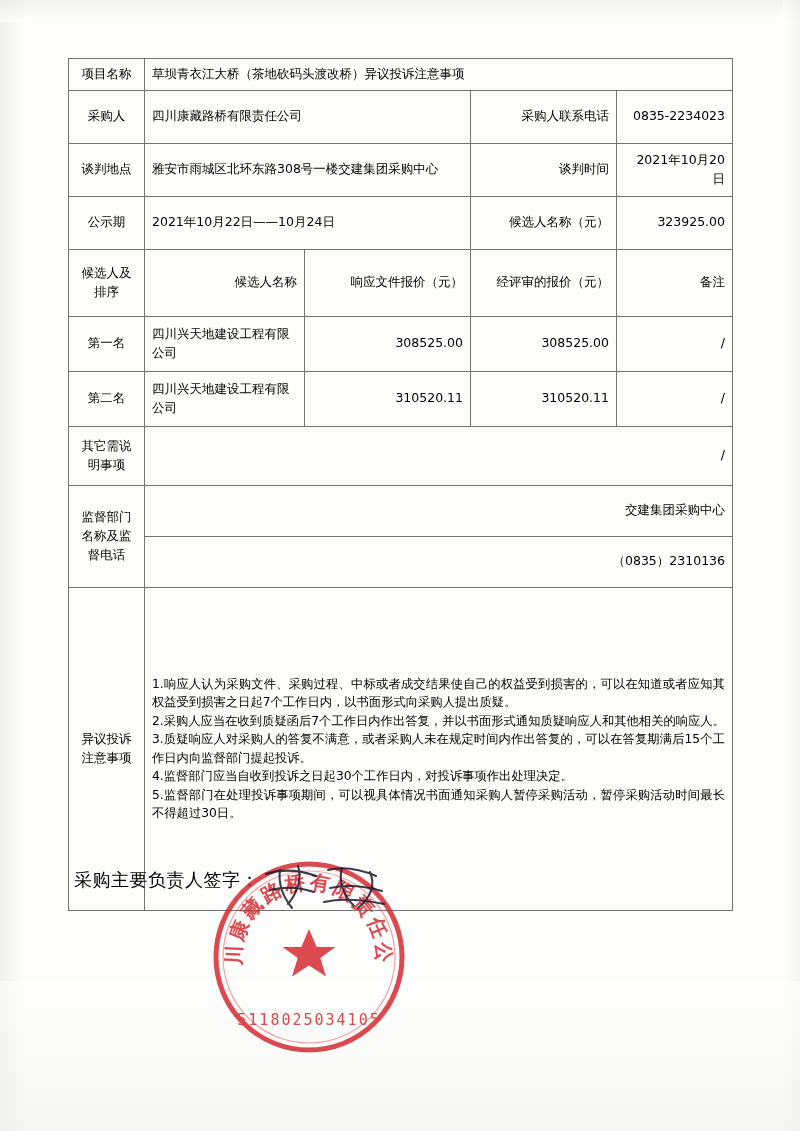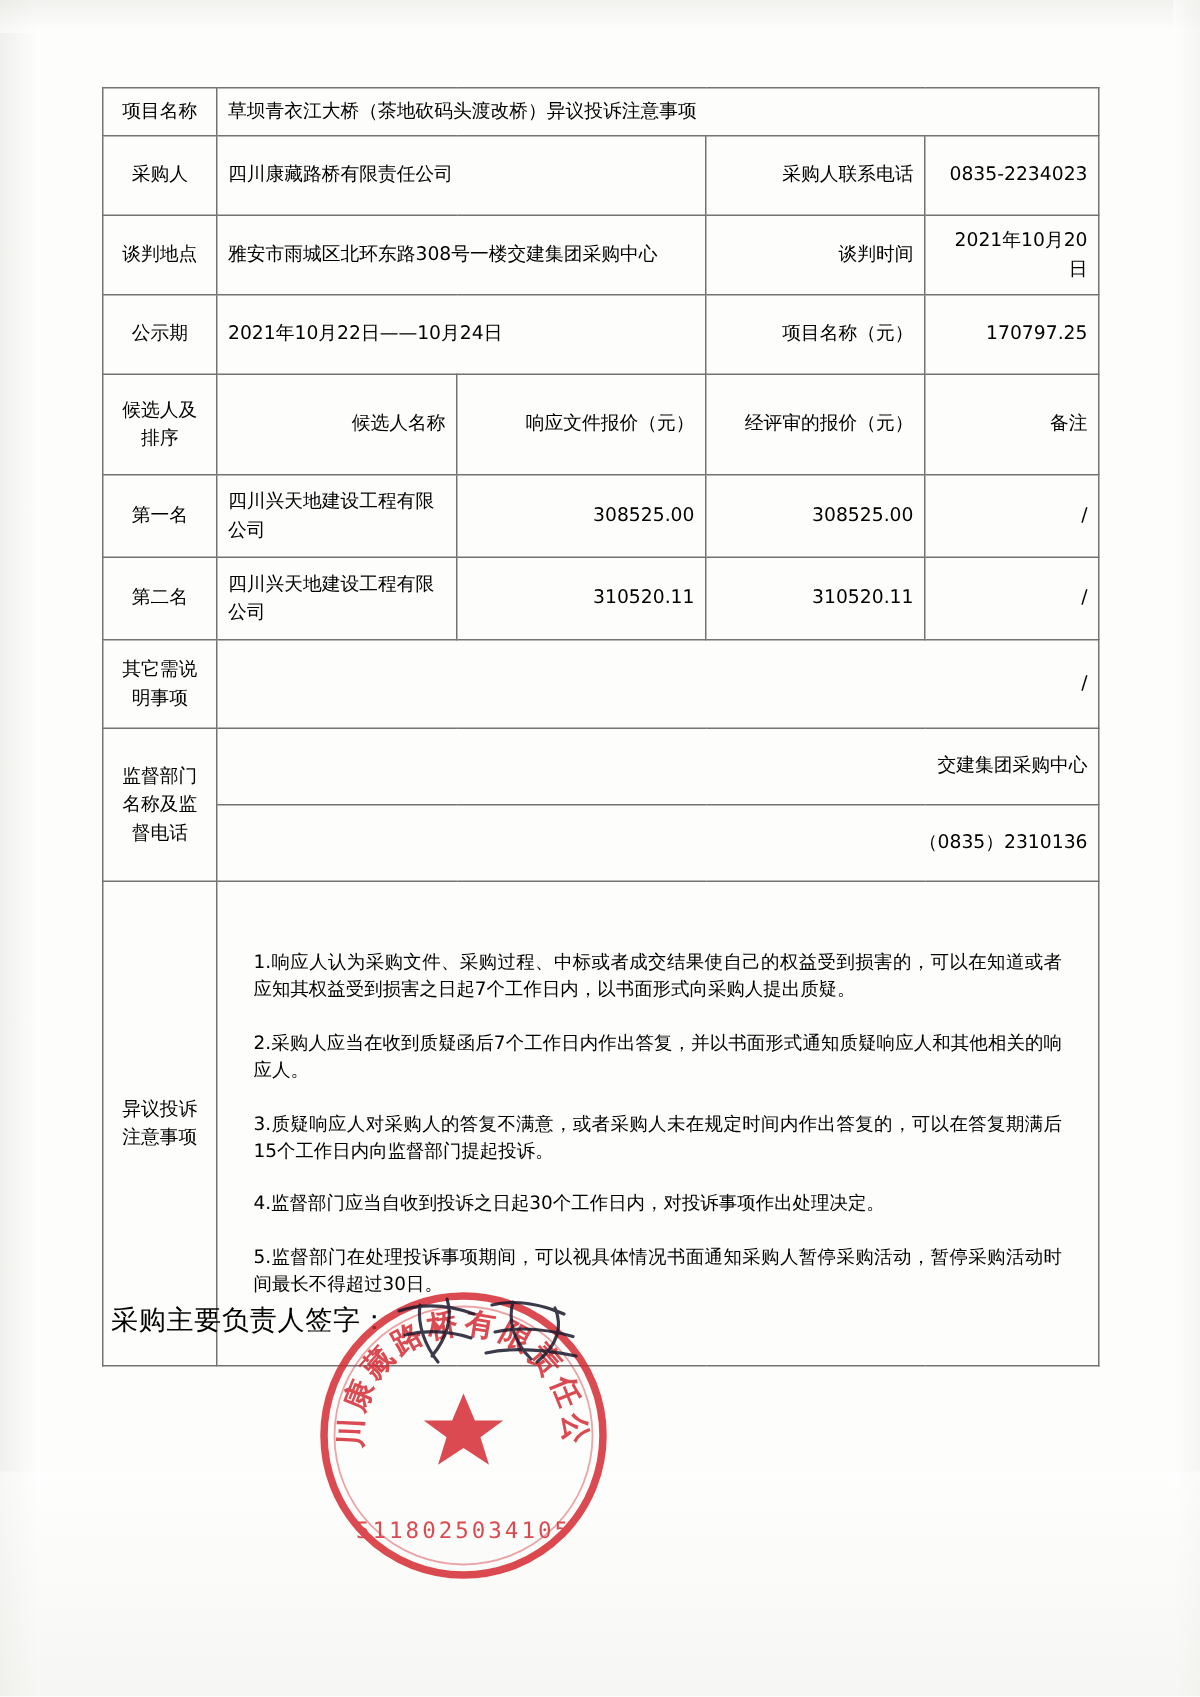--- a/index.html
+++ b/index.html
@@ -79,21 +79,21 @@
   .label { text-align: center; white-space: nowrap; }
   .label-2 { text-align: center; line-height: 1.55; }
   .tall { height: 40px; }
 
   .notice {
     font-size: 12.3px;
     line-height: 1.95;
     text-align: justify;
     padding: 8px 10px 8px 8px;
   }
-  .notice p { margin: 17px; text-indent: 0; }
+  .notice p { margin: 0; text-indent: 0; }
 
   .sign-row {
     position: absolute;
     left: 74px;
     top: 868px;
     font-size: 18px;
     color: #000;
     letter-spacing: .5px;
   }
 
@@ -151,22 +151,22 @@
         </tr>
         <tr>
           <td class="label tall">谈判地点</td>
           <td class="l" colspan="2">雅安市雨城区北环东路308号一楼交建集团采购中心</td>
           <td class="c">谈判时间</td>
           <td class="c">2021年10月20日</td>
         </tr>
         <tr>
           <td class="label tall">公示期</td>
           <td class="l" colspan="2">2021年10月22日——10月24日</td>
-          <td class="c">项目名称（元）</td>
-          <td class="c">170797.25</td>
+          <td class="c">候选人名称（元）</td>
+          <td class="c">323925.00</td>
         </tr>
         <tr>
           <td class="label-2" style="height:54px">候选人及排序</td>
           <td class="c">候选人名称</td>
           <td class="c">响应文件报价（元）</td>
           <td class="c">经评审的报价（元）</td>
           <td class="c">备注</td>
         </tr>
         <tr>
           <td class="label" style="height:42px">第一名</td>

